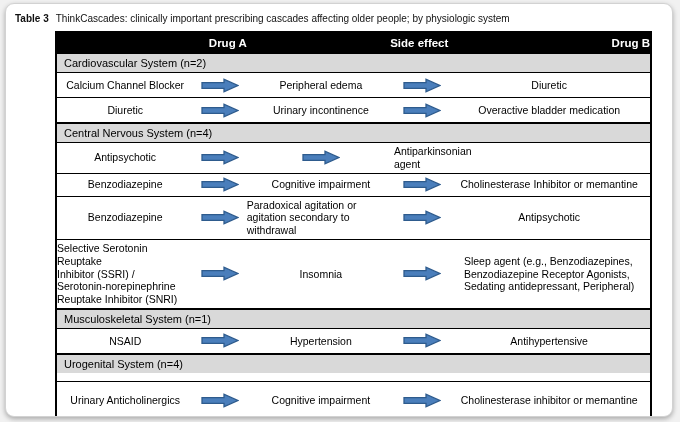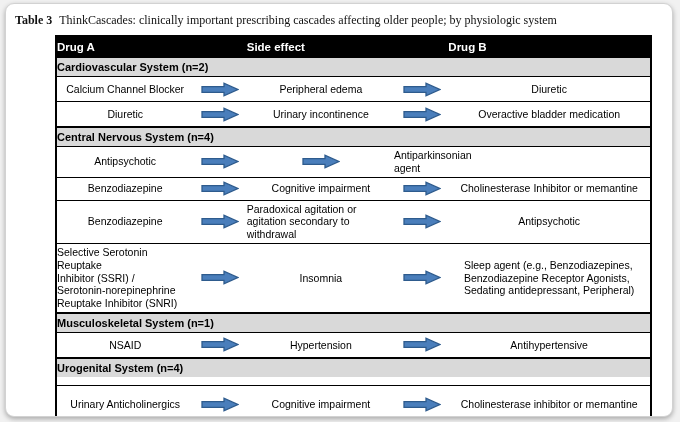--- a/index.html
+++ b/index.html
@@ -13,22 +13,22 @@
     position:absolute;left:5px;top:3px;width:668px;height:414px;
     background:#ffffff;
     border:1px solid #d2d2d2;
     border-radius:9px;
     box-shadow:0 2px 5px rgba(0,0,0,0.30);
     overflow:hidden;
     box-sizing:border-box;
     padding:9px 0 0 0;
   }
   .caption{
-    font-family:Liberation Serif, serif;
-    font-size:12px;color:#111;
+    font-family:Liberation Sans, sans-serif;
+    font-size:10px;color:#111;
     padding:0 0 0 9px;
     white-space:nowrap;
   }
   .caption .cap-label{font-weight:bold;margin-right:7px;}
   .tbl{
     margin:7px 20px 0 49px;
     border:2px solid #000;
     box-sizing:border-box;
     background:#fff;
   }
@@ -38,33 +38,34 @@
     align-items:center;
     border-top:1.5px solid #000;
     box-sizing:border-box;
   }
   .thead{
     border-top:none;
     background:var(--header-bg,#000);
     color:var(--header-text,#fff);
     min-height:19px;
     font-weight:bold;font-size:11.5px;
-    text-align:left;
+    text-align:right;
   }
   .thead .h-a{grid-column:1/3;}
   .thead .h-se{grid-column:3/5;}
   .thead .h-b{grid-column:5/6;}
   .sec-row{
     background:var(--section-bg,#d9d9d9);
     min-height:20px;
     border-top-width:2px;
   }
   .sec-title{
     grid-column:1/6;
-    font-weight:bold;font-size:11px;color:#000;
+    font-weight:normal;font-size:11px;color:#000;
+    padding-left:7px;
   }
   .data-row{background:#fff;}
   .cell{
     display:flex;align-items:center;justify-content:center;
     text-align:left;
     font-size:10.5px;color:#000;
     line-height:1.22;
     min-width:0;
     padding:2px 0;
   }

